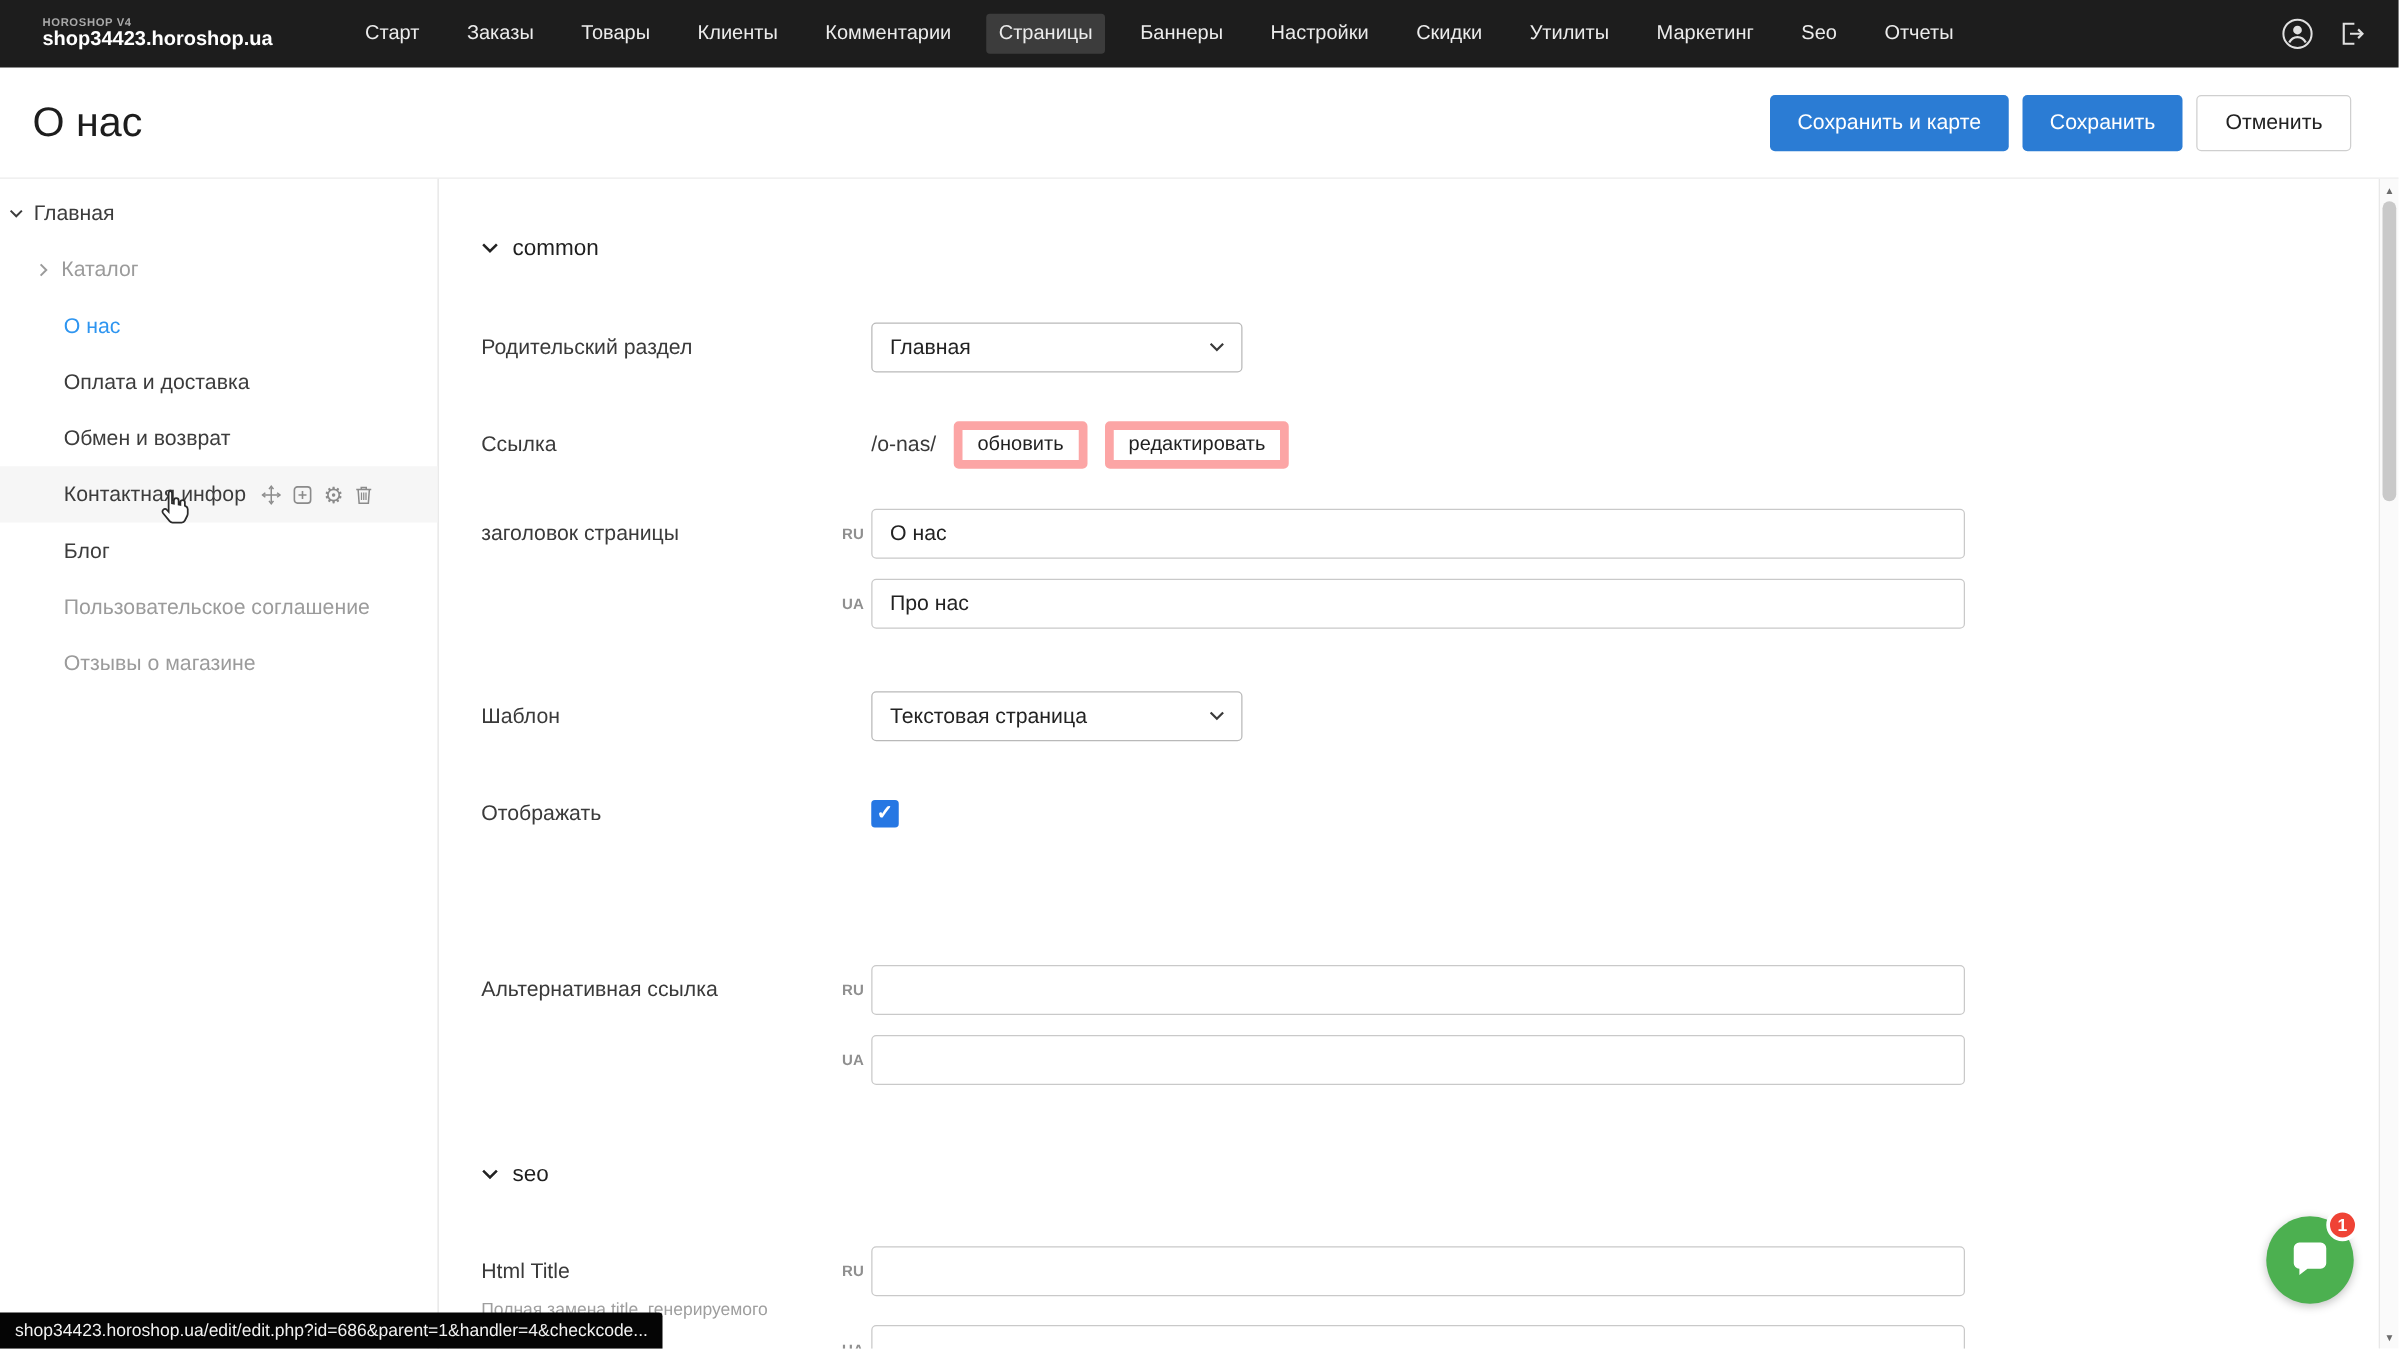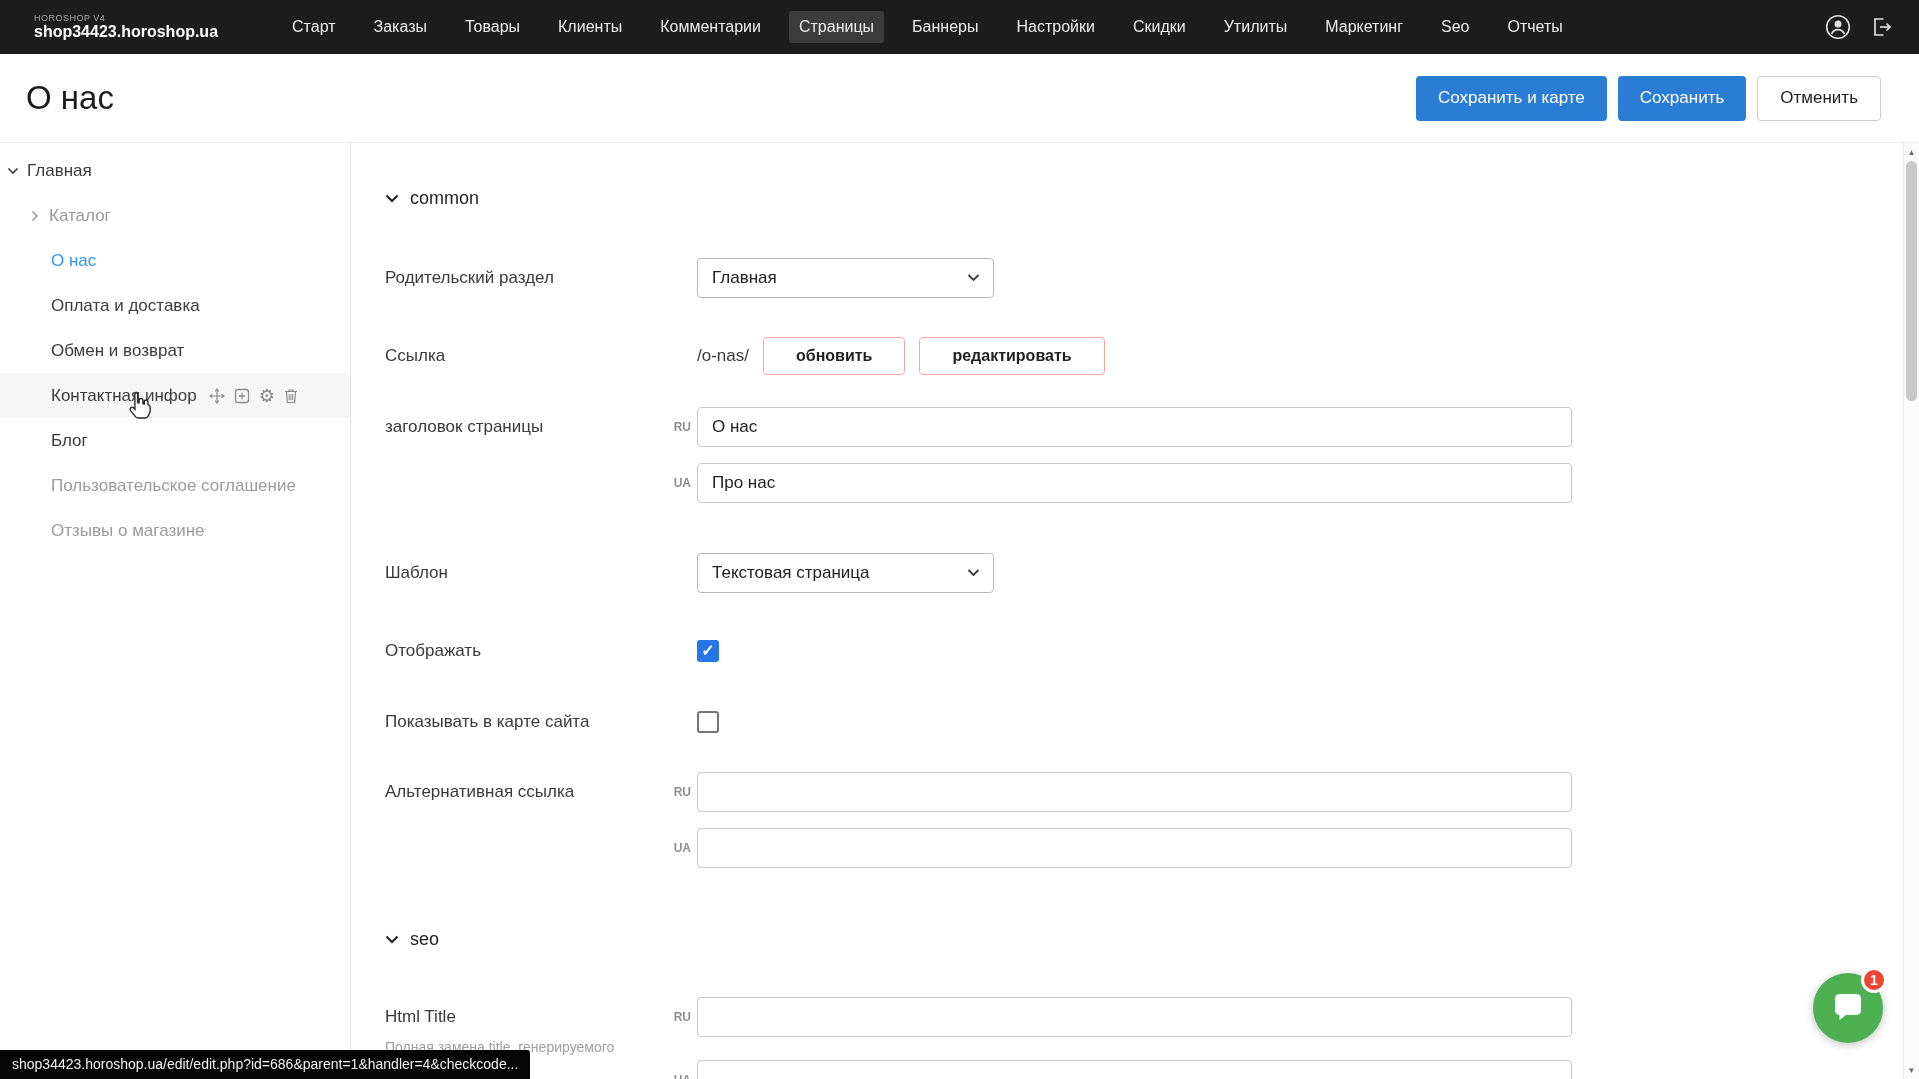--- a/index.html
+++ b/index.html
@@ -5,21 +5,21 @@
   html,body{margin:0;padding:0;}
   body{
     width:1919px;height:1079px;position:relative;overflow:hidden;
     background:#fff;font-family:"Liberation Sans",sans-serif;
     -webkit-font-smoothing:antialiased;
   }
   
   .topbar{position:absolute;top:0;left:0;width:100%;height:54px;background:#1d1d1d;
     display:flex;align-items:center;box-sizing:border-box;padding:0 26px 0 34px;z-index:10;}
   .brand{line-height:1.15;margin-right:64px;cursor:pointer;flex:none;}
-  .brand-small{font-size:9px;color:#a9a9a9;letter-spacing:.5px;font-weight:400;}
+  .brand-small{font-size:9px;color:#a9a9a9;letter-spacing:.5px;font-weight:700;}
   .brand-domain{font-size:16px;color:#fff;font-weight:700;}
   .menu{display:flex;align-items:center;gap:18px;}
   .menu-item{color:#ececec;font-size:16px;padding:7px 10px;border-radius:3px;cursor:pointer;white-space:nowrap;text-decoration:none;}
   .menu-item.active{background:#3c3c3c;}
   .topbar-right{margin-left:auto;display:flex;align-items:center;gap:18px;}
   .tb-icon{display:flex;cursor:pointer;}
   
   .page-header{position:absolute;top:54px;left:0;width:100%;height:88px;background:#fff;
     display:flex;align-items:center;box-sizing:border-box;padding:0 38px 0 26px;}
   .page-title{font-size:33px;font-weight:400;color:#1d1d1d;margin:0;}
@@ -50,22 +50,22 @@
   .frow{position:absolute;left:0;right:20px;height:40px;}
   .flabel{position:absolute;left:34px;top:50%;transform:translateY(-50%);font-size:17px;color:#3a3a3a;}
   .lang{position:absolute;left:296px;width:44px;text-align:right;top:50%;transform:translateY(-50%);
     font-size:12px;color:#8f8f8f;font-weight:700;}
   .ffield{position:absolute;left:346px;top:0;height:40px;display:flex;align-items:center;gap:14px;}
   .tinput{width:875px;height:40px;box-sizing:border-box;border:1px solid #c9c9c9;border-radius:4px;
     padding:0 14px;font-size:17px;color:#222;font-family:inherit;outline:none;background:#fff;}
   .selectbox{width:297px;height:40px;box-sizing:border-box;border:1px solid #b9b9b9;border-radius:4px;
     display:flex;align-items:center;justify-content:space-between;padding:0 13px 0 14px;
     font-size:17px;color:#222;cursor:pointer;background:#fff;}
-  .mini-btn{height:38px;border:1px solid #fca5a5;border-radius:4px;background:#fff;font-size:16px;
-    color:#222;padding:0 32px;cursor:pointer;font-family:inherit;font-weight:bold;}
+  .mini-btn{height:38px;border:7px solid #fca5a5;border-radius:4px;background:#fff;font-size:16px;
+    color:#222;padding:0 12px;cursor:pointer;font-family:inherit;}
   .linkpath{font-size:17px;color:#3a3a3a;}
   .checkbox{width:22px;height:22px;box-sizing:border-box;border:2px solid #757575;border-radius:3px;
     background:#fff;cursor:pointer;display:flex;align-items:center;justify-content:center;}
   .checkbox[data-checked="true"]{background:#2677e3;border-color:#2677e3;}
   .checkbox[data-checked="true"]::after{content:"✓";color:#fff;font-size:16px;font-weight:700;line-height:1;}
   .hint{position:absolute;left:34px;top:896px;font-size:14px;color:#9e9e9e;white-space:nowrap;}
   
   .scrollbar{position:absolute;right:0;top:0;width:16px;height:100%;background:#fafafa;
     border-left:1px solid #e8e8e8;box-sizing:border-box;}
   .sb-arrow{position:absolute;left:0;width:100%;height:16px;display:flex;align-items:center;
@@ -257,26 +257,20 @@
       </div>
     </div>
 
     <div class="frow" style="top:488px;">
       <span class="flabel">Отображать</span>
       <div class="ffield">
         <span class="checkbox" data-checked="true"></span>
       </div>
     </div>
 
-    <div class="frow" style="top:559px;">
-      <span class="flabel">Показывать в карте сайта</span>
-      <div class="ffield">
-        <span class="checkbox" data-checked="false"></span>
-      </div>
-    </div>
 
     <div class="frow" style="top:629px;">
       <span class="flabel">Альтернативная ссылка</span>
       <span class="lang">RU</span>
       <div class="ffield">
         <input class="tinput" type="text" style="">
       </div>
     </div>
 
     <div class="frow" style="top:685px;">

